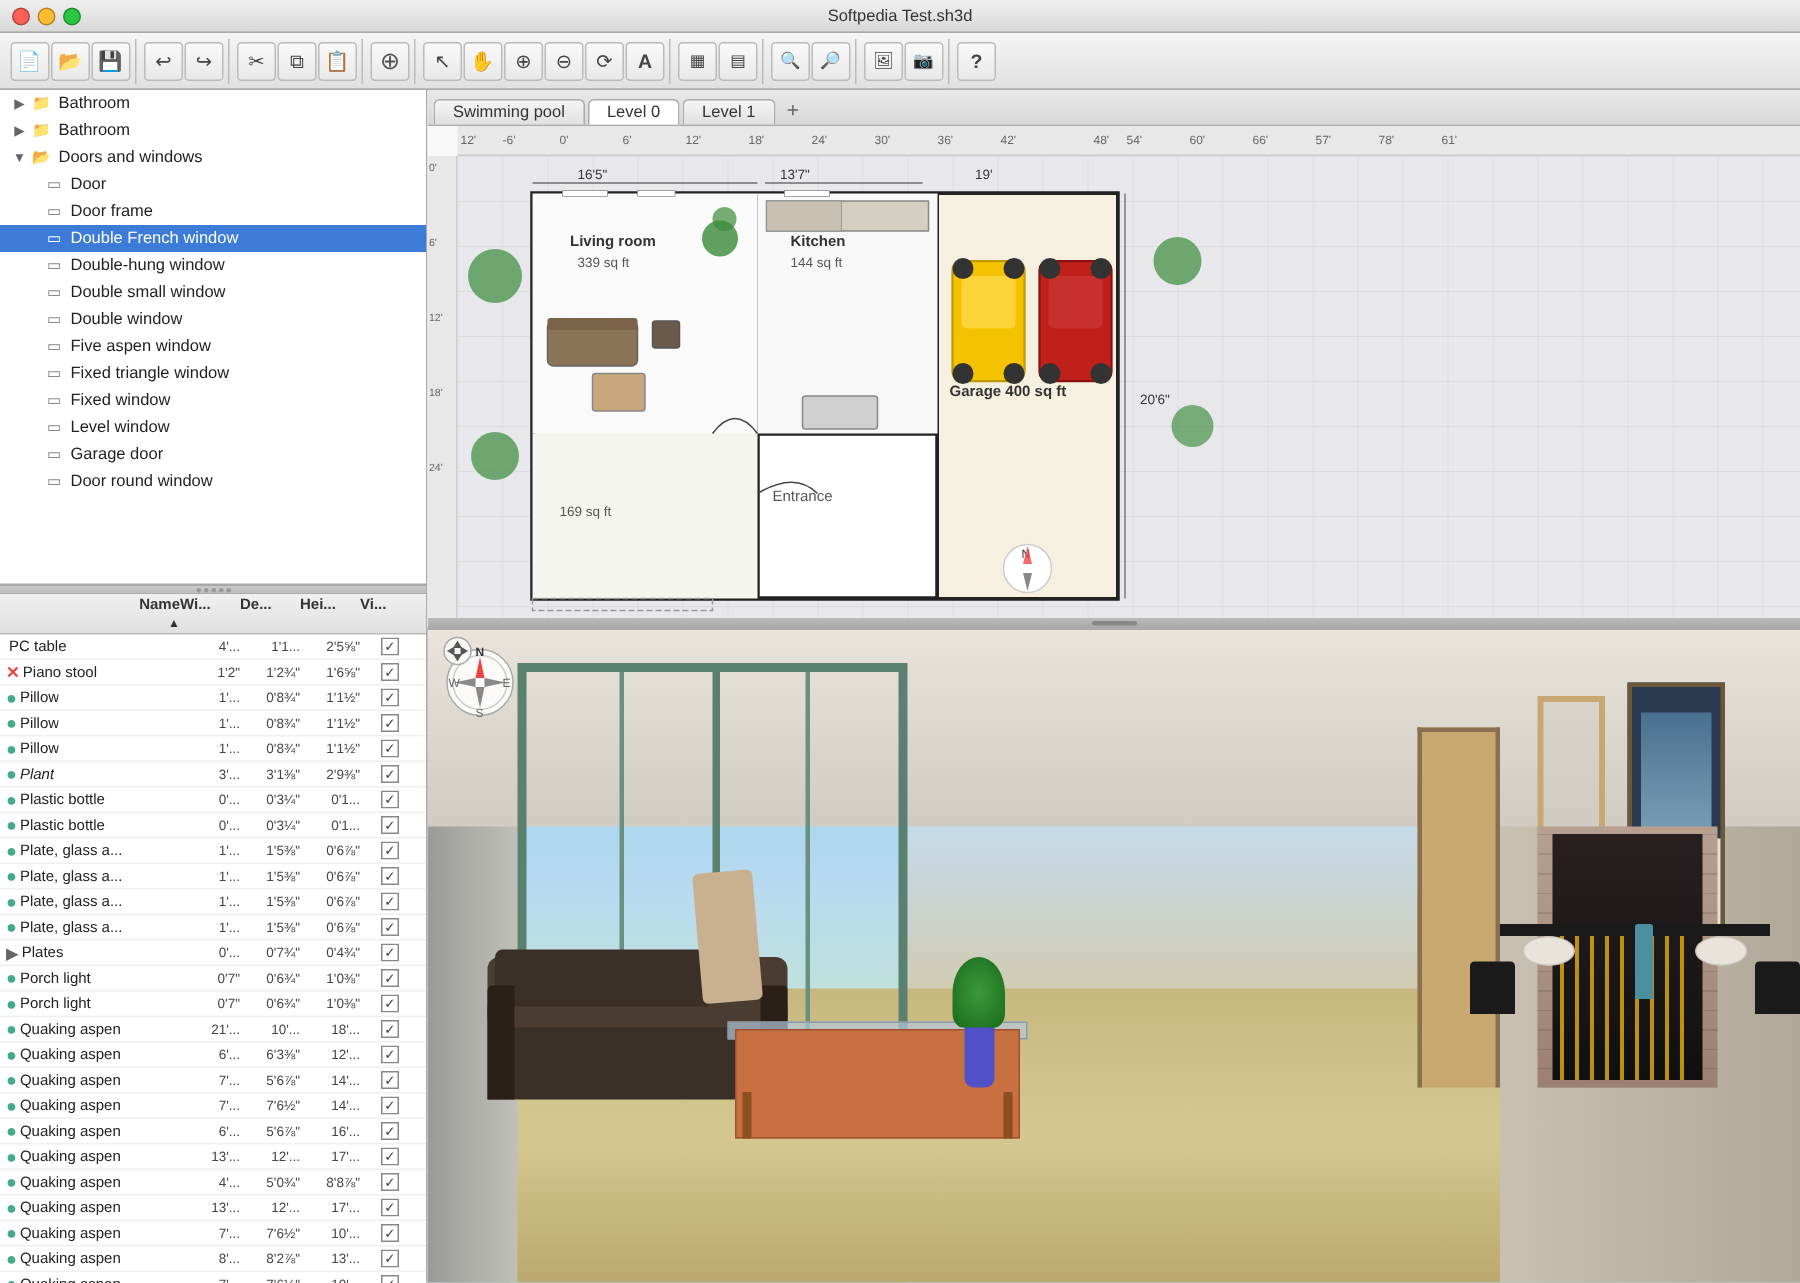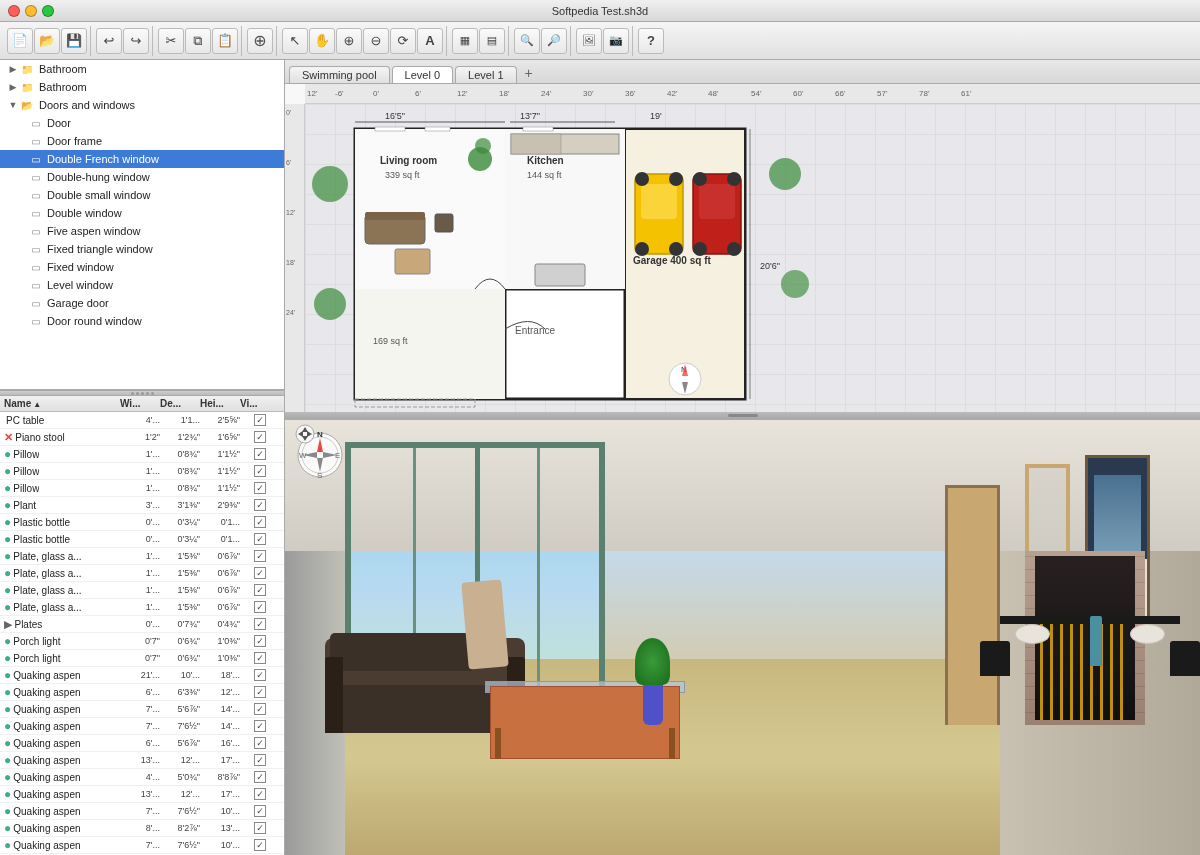--- a/index.html
+++ b/index.html
@@ -513,21 +513,21 @@
         <div class="resize-dot"></div>
         <div class="resize-dot"></div>
         <div class="resize-dot"></div>
         <div class="resize-dot"></div>
       </div>
     </div>
 
     <div class="prop-table">
 
       <div class="prop-header">
-        <span style="display:flex;align-items:flex-end;gap:2px;">
+        <span style="display:flex;align-items:flex-end;gap:2px;flex-direction:column;">
           <span>Name</span>
           <span class="sort-arrow">▲</span>
         </span>
         <span>Wi...</span>
         <span>De...</span>
         <span>Hei...</span>
         <span>Vi...</span>
       </div>
 
       <div id="prop-rows-container">
@@ -587,21 +587,21 @@
       <span class="val-cell">1'...</span>
       <span class="val-cell">0'8¾"</span>
       <span class="val-cell">1'1½"</span>
       <span class="val-cell" style="display:flex;align-items:center;justify-content:center;">
         <span style="width:12px;height:12px;border:1px solid #888;background:white;display:inline-flex;align-items:center;justify-content:center;font-size:9px;">✓</span>
       </span>
     </div>
           <div class="prop-row">
       <span class="name-cell">
               <span style="color:#4a8;font-size:12px;">●</span>
-              <span style="overflow:hidden;text-overflow:ellipsis;white-space:nowrap;">Plant</span>
+              <span style="overflow:hidden;text-overflow:ellipsis;white-space:nowrap;font-style:italic;">Plant</span>
             </span>
       <span class="val-cell">3'...</span>
       <span class="val-cell">3'1⅜"</span>
       <span class="val-cell">2'9⅜"</span>
       <span class="val-cell" style="display:flex;align-items:center;justify-content:center;">
         <span style="width:12px;height:12px;border:1px solid #888;background:white;display:inline-flex;align-items:center;justify-content:center;font-size:9px;">✓</span>
       </span>
     </div>
           <div class="prop-row">
       <span class="name-cell">
@@ -873,21 +873,21 @@
           <span class="ruler-mark" style="left:2px;">12'</span>
           <span class="ruler-mark" style="left:30px;">-6'</span>
           <span class="ruler-mark" style="left:68px;">0'</span>
           <span class="ruler-mark" style="left:110px;">6'</span>
           <span class="ruler-mark" style="left:152px;">12'</span>
           <span class="ruler-mark" style="left:194px;">18'</span>
           <span class="ruler-mark" style="left:236px;">24'</span>
           <span class="ruler-mark" style="left:278px;">30'</span>
           <span class="ruler-mark" style="left:320px;">36'</span>
           <span class="ruler-mark" style="left:362px;">42'</span>
-          <span class="ruler-mark" style="left:403px;">48'</span>
+          <span class="ruler-mark" style="left:424px;">48'</span>
           <span class="ruler-mark" style="left:446px;">54'</span>
           <span class="ruler-mark" style="left:488px;">60'</span>
           <span class="ruler-mark" style="left:530px;">66'</span>
           <span class="ruler-mark" style="left:572px;">57'</span>
           <span class="ruler-mark" style="left:614px;">78'</span>
           <span class="ruler-mark" style="left:656px;">61'</span>
         </div>
 
         <div class="ruler-v">
           <span class="ruler-mark" style="top:5px;left:1px;transform:none;font-size:7px;">0'</span>

